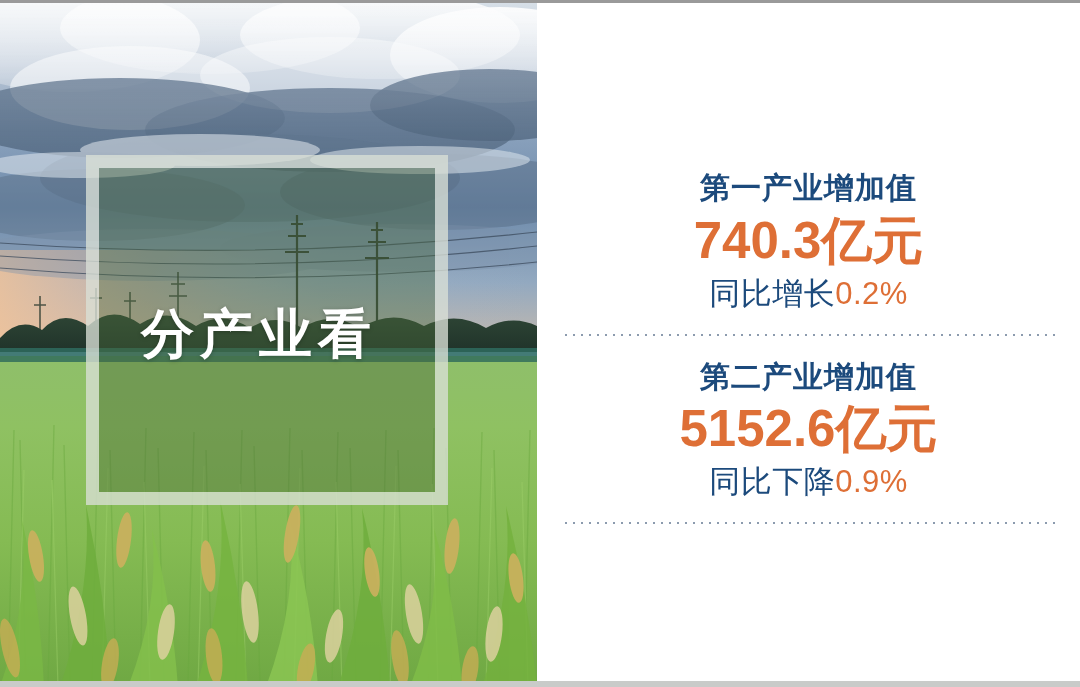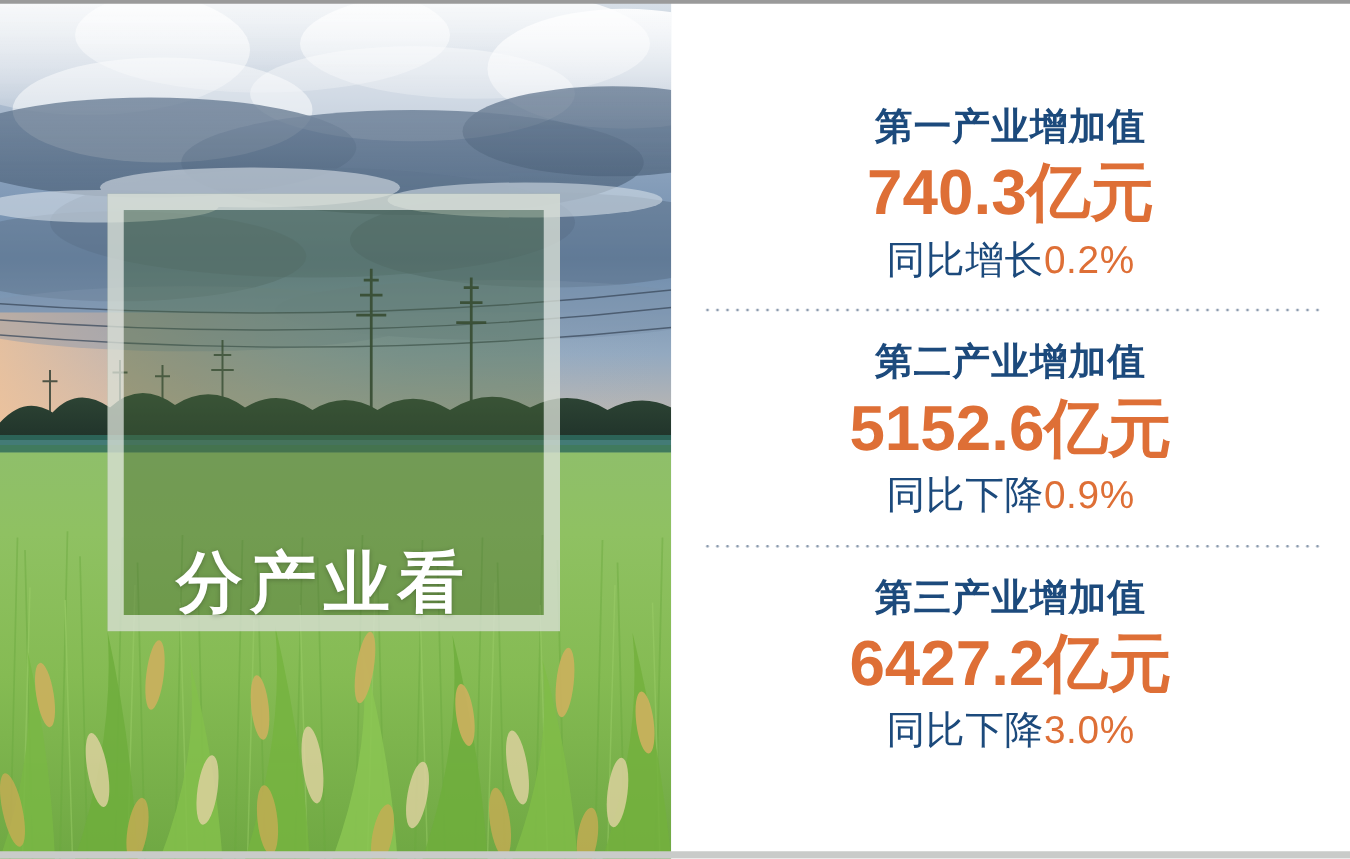--- a/index.html
+++ b/index.html
@@ -54,25 +54,25 @@
     width: 362px;
     height: 350px;
     box-sizing: border-box;
     border: 13px solid rgba(255,255,255,0.62);
     background: rgba(74,104,58,0.42);
     z-index: 12;
   }
   .title-text {
     position: absolute;
     left: 86px;
-    top: 143px;
+    top: 158px;
     width: 346px;
     height: 350px;
     display: flex;
-    align-items: flex-end;
+    align-items: center;
     justify-content: center;
     z-index: 14;
     pointer-events: none;
   }
   .title-text span {
     color: #ffffff;
     font-size: 53px;
     font-weight: 700;
     letter-spacing: 6px;
     line-height: 1;
@@ -343,22 +343,17 @@
     <div class="divider"></div>
 
     <div class="stat stat-2">
       <div class="stat-label">第二产业增加值</div>
       <div class="stat-value">5152.6亿元</div>
       <div class="stat-change"><span>同比下降</span><span class="pct">0.9%</span></div>
     </div>
 
     <div class="divider"></div>
 
-    <div class="stat stat-3">
-      <div class="stat-label">第三产业增加值</div>
-      <div class="stat-value">6427.2亿元</div>
-      <div class="stat-change"><span>同比下降</span><span class="pct">3.0%</span></div>
-    </div>
 
   </div>
 
   <div class="edge-rule-bottom"></div>
 </div>
 
 </body></html>

